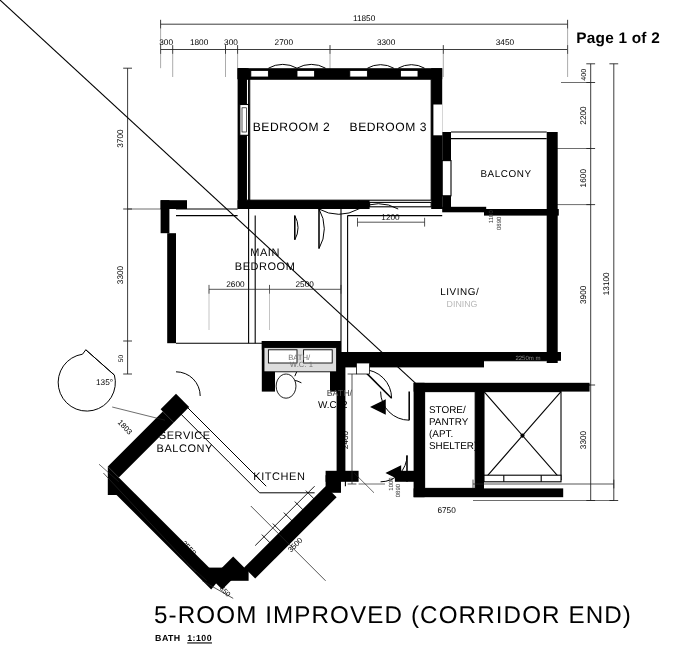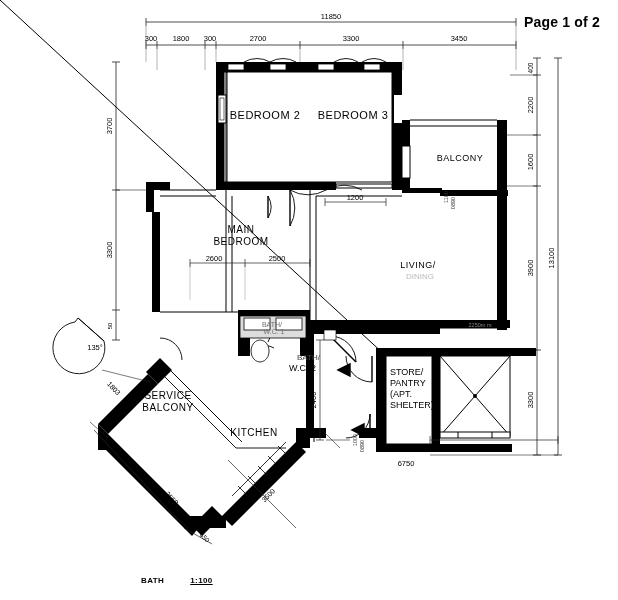--- a/index.html
+++ b/index.html
@@ -1,26 +1,26 @@
 <!DOCTYPE html>
 <html><head>
 <meta charset="utf-8">
 <style>
   html,body{margin:0;padding:0;background:#ffffff;}
   body{width:618px;height:600px;overflow:hidden;
        font-family:"Liberation Sans", sans-serif;color:#000;}
   #root{position:relative;width:618px;height:600px;}
   svg{display:block;}
-  .pg{position:absolute;right:18px;top:14px;font-size:14px;font-weight:700;
+  .pg{position:absolute;right:18px;top:26px;font-size:14px;font-weight:700;
       font-family:"Liberation Sans", sans-serif;letter-spacing:.2px;}
   .ttl{position:absolute;left:140px;top:546px;font-size:22px;letter-spacing:1px;
        font-family:"Liberation Sans", sans-serif;white-space:nowrap;}
   .scl{position:absolute;left:141px;top:576px;font-size:8px;font-weight:700;
        letter-spacing:.4px;white-space:nowrap;}
-  .scl span.v{margin-left:26px;text-decoration:underline;}
+  .scl span.v{margin-left:6px;text-decoration:underline;}
 </style>
 </head>
 <body>
 
 <div id="root">
 
   <div class="pg">Page 1 of 2</div>
 
   <svg width="618" height="600" viewBox="0 0 618 600" shape-rendering="geometricPrecision">
 
@@ -312,17 +312,18 @@
       <text x="455" y="203" transform="rotate(-90 455 203)" font-size="5.5" fill="#333">0890</text>
       <text x="480" y="327" font-size="5.5" fill="#888">2250m m</text>
       <text x="357" y="440" transform="rotate(-90 357 440)" font-size="5.5" fill="#333">1000</text>
       <text x="364" y="446" transform="rotate(-90 364 446)" font-size="5.5" fill="#333">0890</text>
 
       <text x="95" y="350" font-size="7.5">135°</text>
     </g>
 
   </svg>
 
+  <div class="ttl">5-ROOM IMPROVED (CORRIDOR END)</div>
   <div class="scl">
     <span>BATH</span><span class="v">1:100</span>
   </div>
 
 </div>
 
 </body></html>

